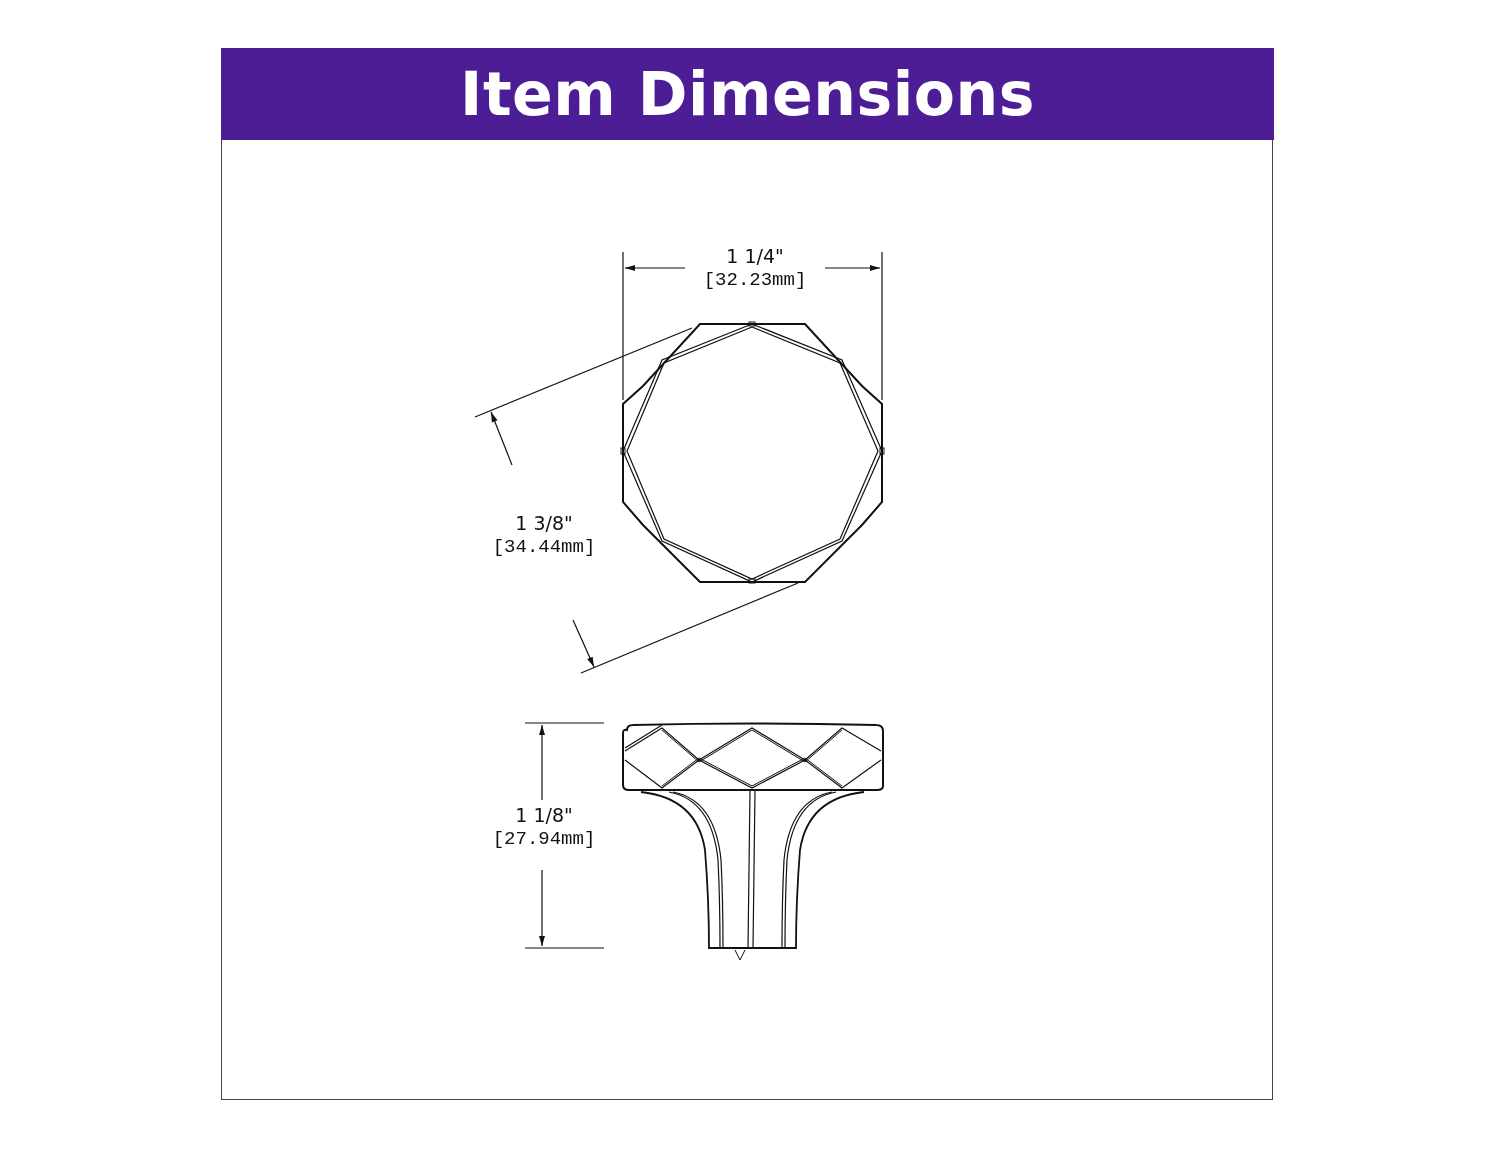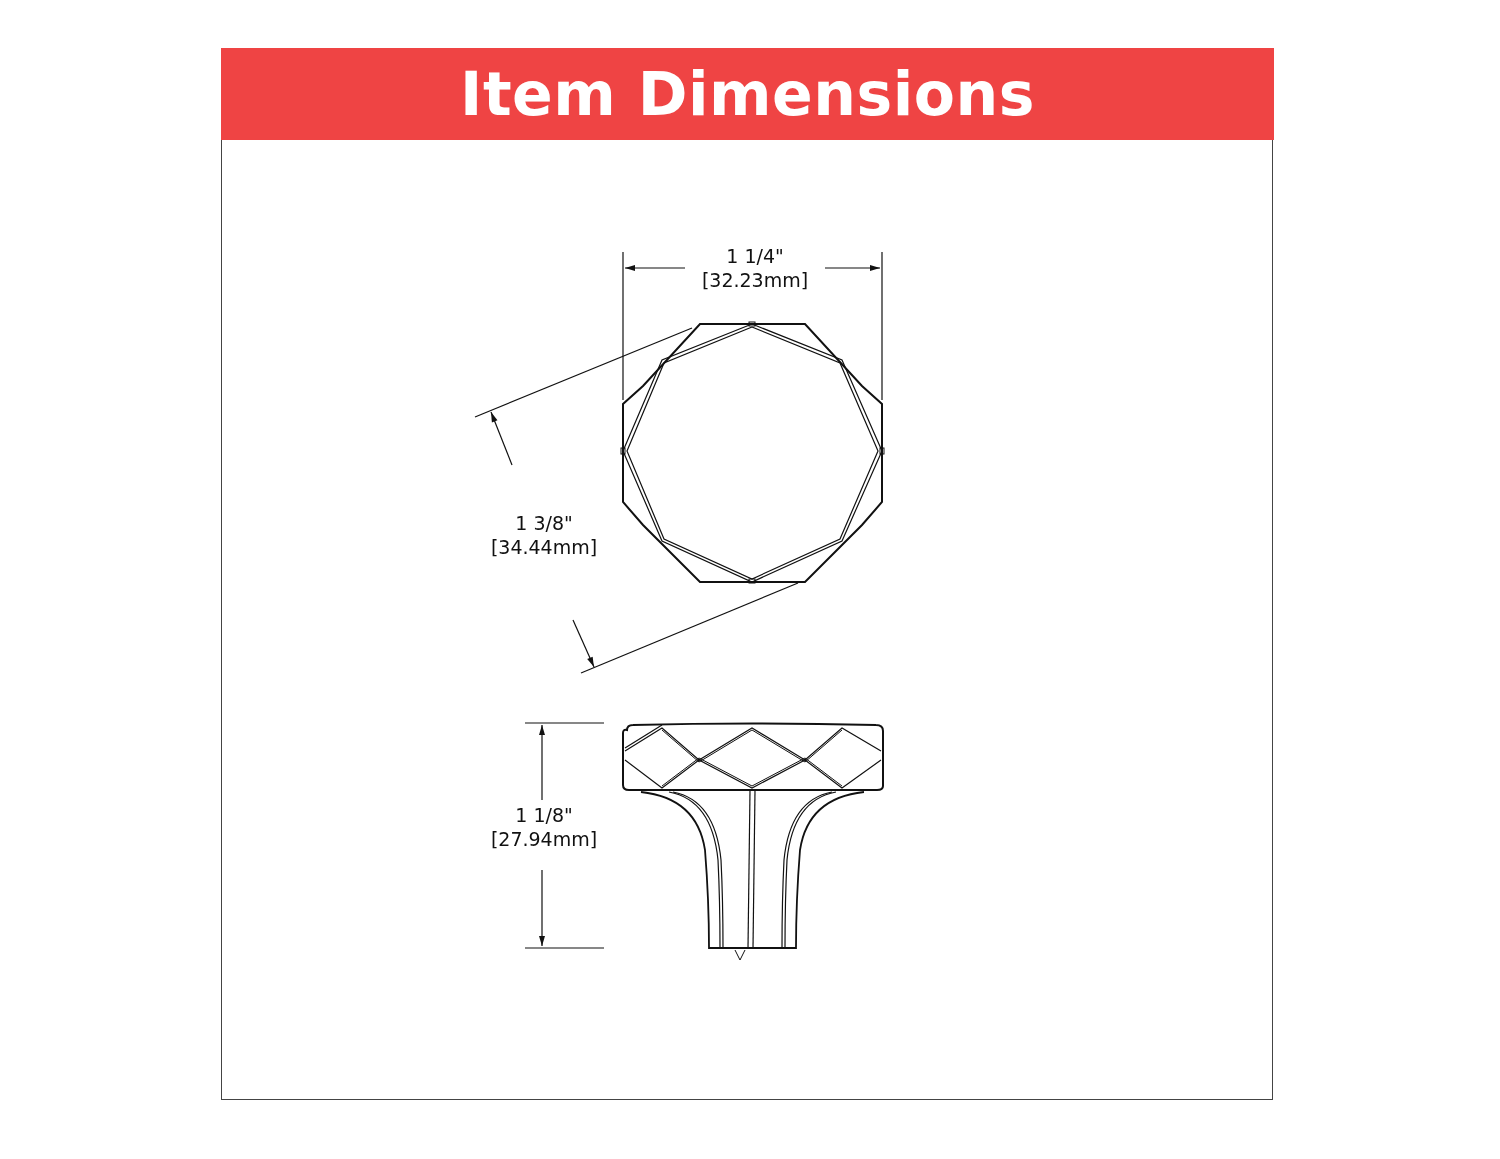--- a/index.html
+++ b/index.html
@@ -1,23 +1,23 @@
 <!DOCTYPE html>
 <html><head>
   <meta charset="utf-8">
   <style>
     html, body { margin: 0; padding: 0; background: #ffffff; }
     body { width: 1500px; height: 1159px; position: relative; overflow: hidden; font-family: "DejaVu Sans", sans-serif; }
     .frame { position: absolute; left: 221px; top: 48px; width: 1052px; height: 1052px; border: 1.5px solid #444; box-sizing: border-box; }
-    .header { position: absolute; left: 221px; top: 48px; width: 1053px; height: 92px; background: #ef4444; display: flex; align-items: center; justify-content: center; }
+    .header { position: absolute; left: 221px; top: 48px; width: 1053px; height: 92px; background: #4c1d95; display: flex; align-items: center; justify-content: center; }
     .header-title { color: #fff; font-family: "DejaVu Sans", sans-serif; font-weight: bold; font-size: 60px; letter-spacing: 0.5px; line-height: 1; }
     svg.drawing { position: absolute; left: 0; top: 0; width: 1500px; height: 1159px; }
     .dim-label { position: absolute; text-align: center; font-family: "DejaVu Sans", sans-serif; color: #111; font-size: 19px; line-height: 24px; background: #fff; }
     .dim-label .imp { display: block; }
-    .dim-label .met { display: block; }
+    .dim-label .met { display: block; font-family: Liberation Mono, monospace; }
   </style>
 </head>
 <body>
 
 <div class="frame"></div>
 
 <div class="header">
   <span class="header-title">Item Dimensions</span>
 </div>
 

